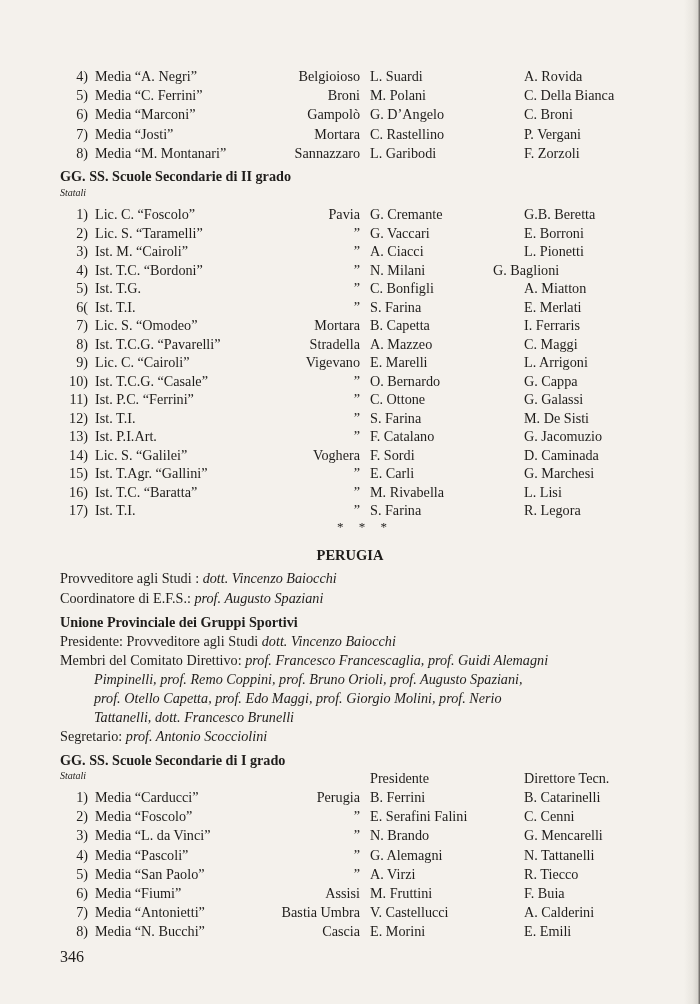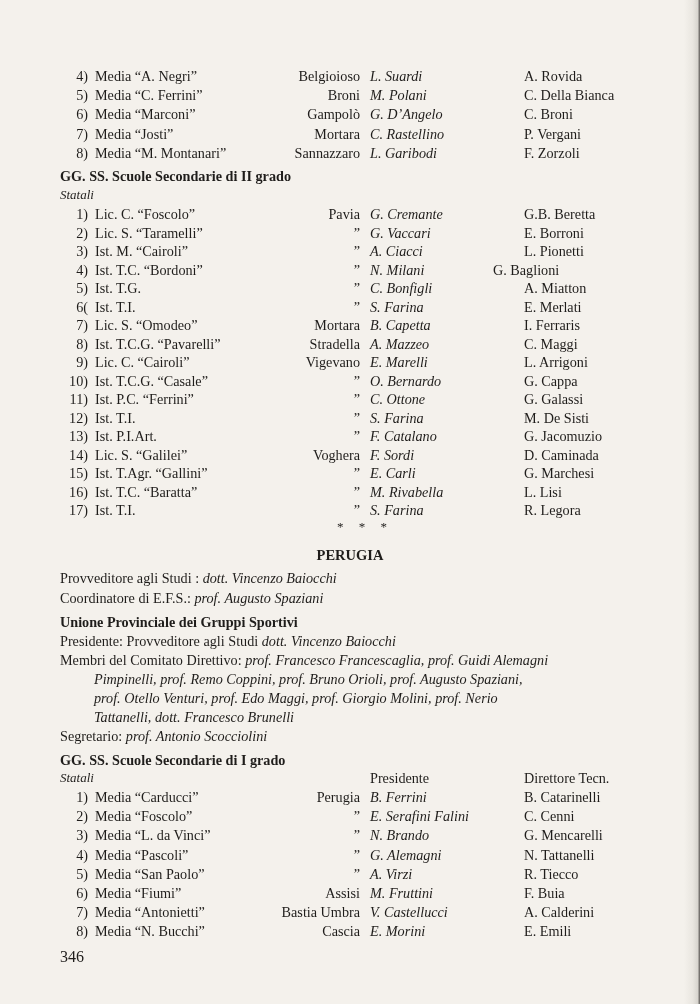--- a/index.html
+++ b/index.html
@@ -11,24 +11,24 @@
     position: relative;
   }
   .page-edge {
     position: absolute; top: 0; right: 0; width: 16px; height: 1004px;
     background: linear-gradient(to right, #f4f1ec 0%, #e9e6e0 55%, #d8d5cf 85%, #5b5855 100%);
   }
   .row { position: absolute; left: 0; height: 19px; font-size: 14.2px; white-space: nowrap; }
   .num { position: absolute; text-align: right; width: 30px; }
   .school { position: absolute; }
   .town { position: absolute; text-align: right; }
-  .pres { position: absolute; font-style: italic; }
+  .pres { position: absolute; }
   .dir { position: absolute; }
   .h-bold { position: absolute; font-weight: bold; font-size: 14.2px; white-space: nowrap; }
-  .h-ital { position: absolute; font-style: italic; font-size: 13px; white-space: nowrap; }
+  .h-ital { position: absolute; font-style: italic; font-size: 10px; white-space: nowrap; }
   .plain { position: absolute; font-size: 14.2px; white-space: nowrap; }
   .plain i { font-style: italic; }
   .center-title { position: absolute; left: 0; width: 700px; text-align: center; font-weight: bold; font-size: 14.5px; }
   .stars { position: absolute; font-size: 13px; letter-spacing: 6px; }
   .page-number { position: absolute; left: 60px; top: 948px; font-size: 16px; }
 </style>
 </head>
 <body>
 
 <div class="page-edge"></div>
@@ -212,21 +212,21 @@
 <div class="h-bold" style="left:60px; top:614px;">Unione Provinciale dei Gruppi Sportivi</div>
 <div class="plain" style="left:60px; top:633px;">
   <span>Presidente: Provveditore agli Studi</span>
   <i>dott.  Vincenzo  Baiocchi</i>
 </div>
 <div class="plain" style="left:60px; top:652px;">
   <span>Membri  del  Comitato  Direttivo:</span>
   <i>prof.  Francesco  Francescaglia,  prof.  Guidi  Alemagni</i>
 </div>
 <div class="plain" style="left:94px; top:671px;"><i>Pimpinelli,  prof.  Remo  Coppini,  prof.  Bruno  Orioli,  prof.  Augusto  Spaziani,</i></div>
-<div class="plain" style="left:94px; top:690px;"><i>prof.  Otello  Venturi,  prof.  Edo  Maggi,  prof.  Giorgio  Molini,  prof.  Nerio</i></div>
+<div class="plain" style="left:94px; top:690px;"><i>prof.  Otello  Capetta,  prof.  Edo  Maggi,  prof.  Giorgio  Molini,  prof.  Nerio</i></div>
 <div class="plain" style="left:94px; top:709px;"><i>Tattanelli,  dott.  Francesco  Brunelli</i></div>
 <div class="plain" style="left:60px; top:728px;">
   <span>Segretario:</span>
   <i>prof.  Antonio  Scocciolini</i>
 </div>
 
 <div class="h-bold" style="left:60px; top:752px;">GG.  SS.  Scuole  Secondarie  di  I  grado</div>
 <div class="h-ital" style="left:60px; top:770px;">Statali</div>
 <div class="plain" style="left:370px; top:770px;">Presidente</div>
 <div class="plain" style="left:524px; top:770px;">Direttore  Tecn.</div>

